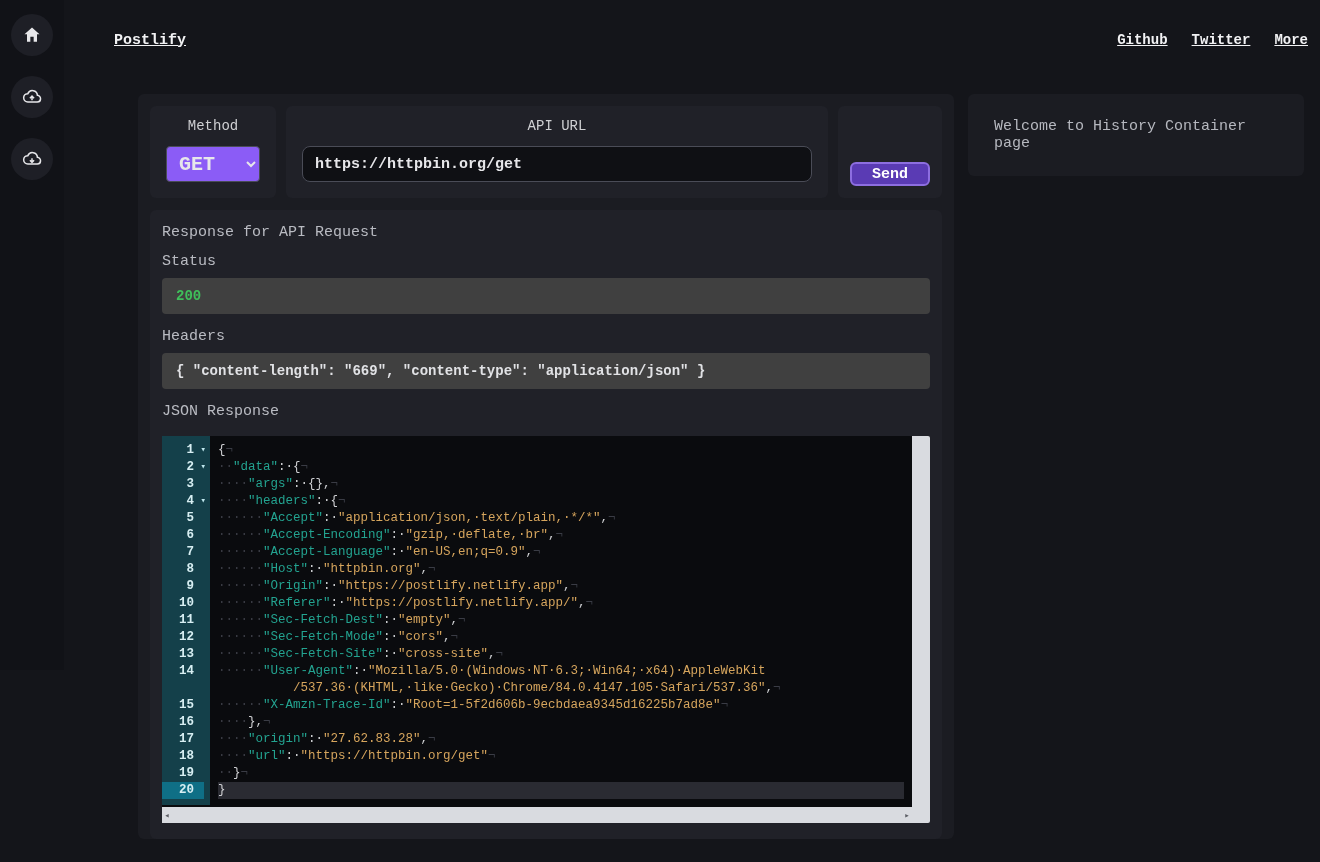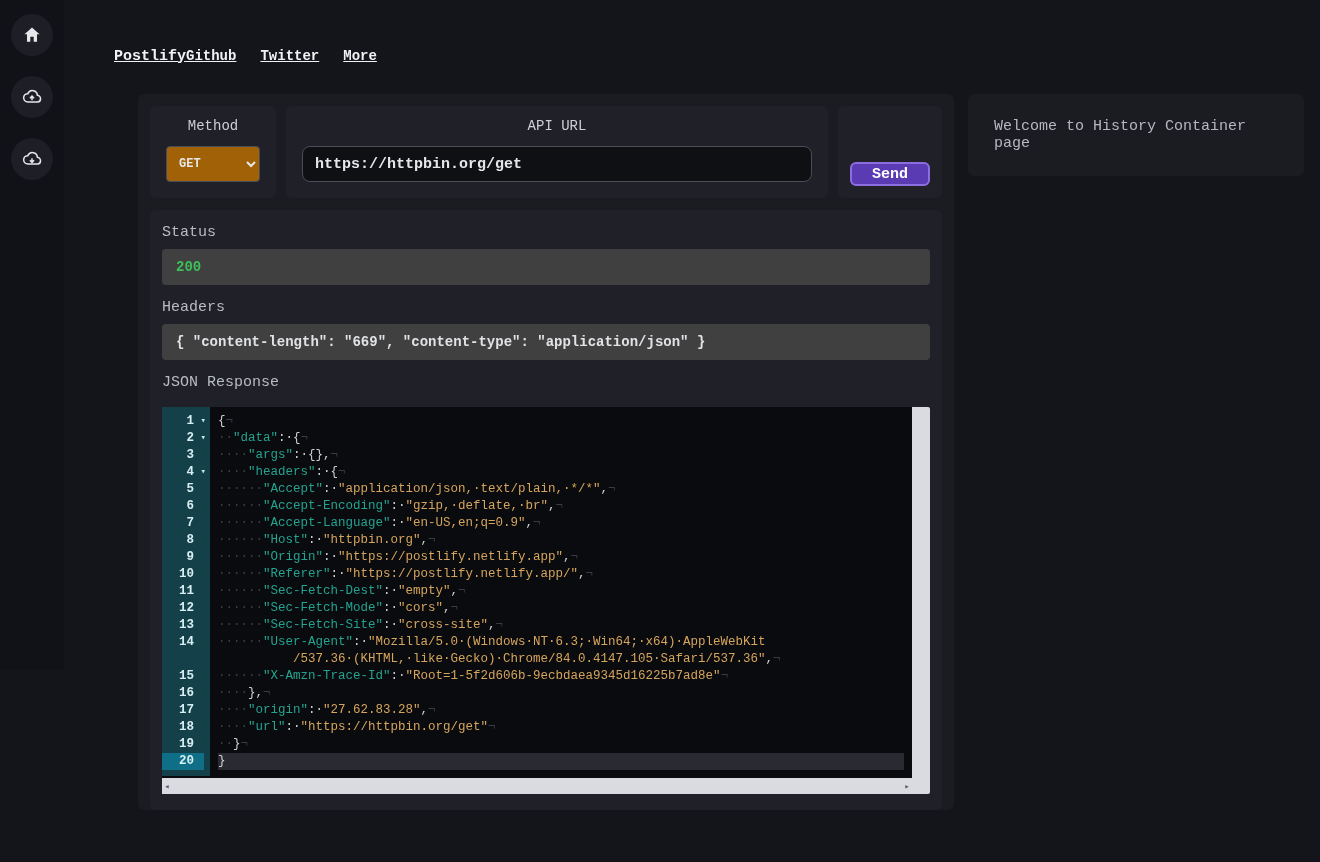--- a/index.html
+++ b/index.html
@@ -49,25 +49,26 @@
     background: #1e1f26;
     display: flex; align-items: center; justify-content: center;
     cursor: pointer;
   }
   .rail-btn svg { width: 20px; height: 20px; fill: #e7e7ea; }
   .rail-btn.stroke svg { fill: none; stroke: #e7e7ea; stroke-width: 1.8; }
 
   
   .topbar {
     position: absolute;
-    left: 64px; right: 0; top: 16px;
+    left: 64px; right: 0; top: 0;
     height: 80px;
     display: flex;
     align-items: center;
-    padding: 0 26px 0 50px;
+    justify-content: space-between;
+    padding: 0 12px 0 50px;
   }
   .brand {
     color: #f2f2f4;
     font-weight: 700;
     font-size: 15px;
     text-decoration: underline;
     cursor: pointer;
   }
   .links { display: flex; gap: 24px; }
   .links a {
@@ -103,28 +104,28 @@
   .box {
     background: var(--panel-2);
     border-radius: 6px;
     padding: 12px 16px 16px;
   }
   .method-box { width: 126px; text-align: center; }
   .url-box { flex: 1; text-align: center; }
   .label { color: #cfd0d3; font-size: 14px; margin-bottom: 12px; }
   select.method {
     width: 100%;
-    background: #a16207;
+    background: #8b5cf6;
     color: #e7e7ea;
     border: 1px solid #4a4c57;
     border-radius: 4px;
     height: 36px;
     padding: 0 8px;
     font-family: inherit;
-    font-size: 12px;
+    font-size: 20px;
     font-weight: 600;
   }
   input.url {
     width: 100%;
     background: #0f1014;
     color: #e7e7ea;
     border: 1px solid #4a4c57;
     border-radius: 8px;
     height: 36px;
     padding: 0 12px;
@@ -283,20 +284,21 @@
         <div class="box url-box">
           <div class="label">API URL</div>
           <input class="url" type="text" value="https://httpbin.org/get" style="">
         </div>
         <div class="send-wrap">
           <button class="send">Send</button>
         </div>
       </div>
 
       <div class="resp">
+        <div class="sec-head">Response for API Request</div>
         <div class="sec-head">Status</div>
         <div class="pill">
           <span class="status-val">200</span>
         </div>
         <div class="sec-head">Headers</div>
         <div class="pill">
           <span class="headers-val">{ "content-length": "669", "content-type": "application/json" }</span>
         </div>
         <div class="sec-head">JSON Response</div>
 

